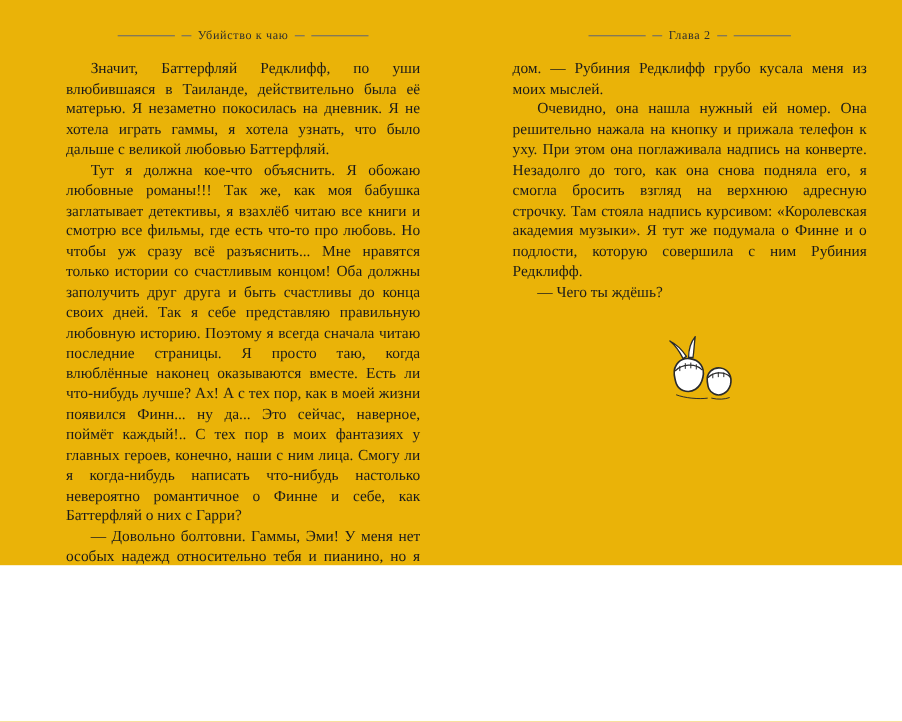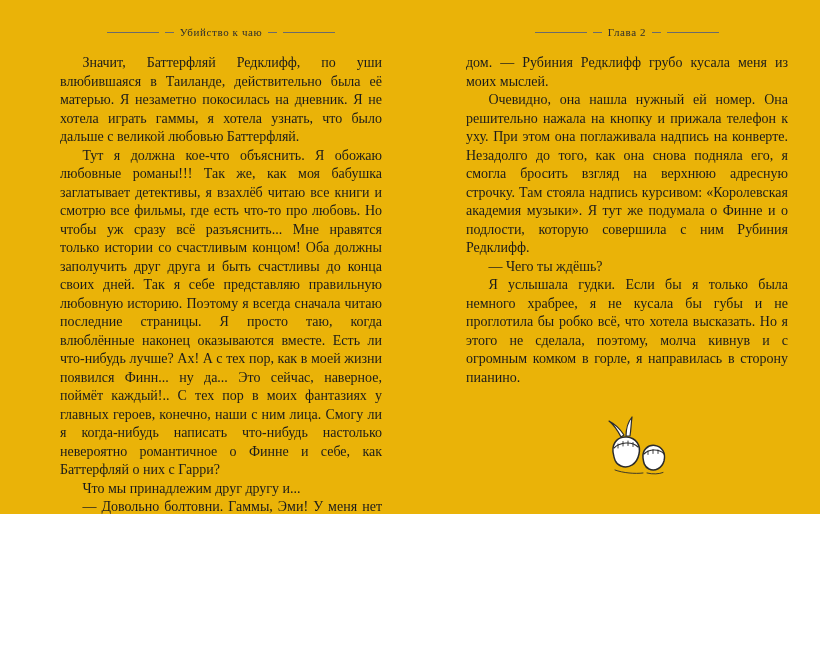--- a/index.html
+++ b/index.html
@@ -82,39 +82,37 @@
     <div class="running-head">
       <span class="rule long"></span>
       <span class="rule short"></span>
       <span>Убийство к чаю</span>
       <span class="rule short"></span>
       <span class="rule long"></span>
     </div>
     <div class="page-text">
       <p>Значит, Баттерфляй Редклифф, по уши влюбившаяся в Таиланде, действительно была её матерью. Я незаметно покосилась на дневник. Я не хотела играть гаммы, я хотела узнать, что было дальше с великой любовью Баттерфляй.</p>
       <p>Тут я должна кое-что объяснить. Я обожаю любовные романы!!! Так же, как моя бабушка заглатывает детективы, я взахлёб читаю все книги и смотрю все фильмы, где есть что-то про любовь. Но чтобы уж сразу всё разъяснить... Мне нравятся только истории со счастливым концом! Оба должны заполучить друг друга и быть счастливы до конца своих дней. Так я себе представляю правильную любовную историю. Поэтому я всегда сначала читаю последние страницы. Я просто таю, когда влюблённые наконец оказываются вместе. Есть ли что-нибудь лучше? Ах! А с тех пор, как в моей жизни появился Финн... ну да... Это сейчас, наверное, поймёт каждый!.. С тех пор в моих фантазиях у главных героев, конечно, наши с ним лица. Смогу ли я когда-нибудь написать что-нибудь настолько невероятно романтичное о Финне и себе, как Баттерфляй о них с Гарри?</p>
-      <p>Что мы принадлежим друг другу и...</p>
       <p>— Довольно болтовни. Гаммы, Эми! У меня нет особых надежд относительно тебя и пианино, но я обещала твоей бабушке достать из тебя то, чего можно добиться прилежанием и тру-</p>
     </div>
     <div class="page-number">28</div>
   </div>
 
   <div class="page right">
     <div class="running-head">
       <span class="rule long"></span>
       <span class="rule short"></span>
       <span>Глава 2</span>
       <span class="rule short"></span>
       <span class="rule long"></span>
     </div>
     <div class="page-text">
       <p class="no-indent">дом. — Рубиния Редклифф грубо кусала меня из моих мыслей.</p>
       <p>Очевидно, она нашла нужный ей номер. Она решительно нажала на кнопку и прижала телефон к уху. При этом она поглаживала надпись на конверте. Незадолго до того, как она снова подняла его, я смогла бросить взгляд на верхнюю адресную строчку. Там стояла надпись курсивом: «Королевская академия музыки». Я тут же подумала о Финне и о подлости, которую совершила с ним Рубиния Редклифф.</p>
       <p>— Чего ты ждёшь?</p>
-      <p>Я услышала гудки. Если бы я только была немного храбрее, я не кусала бы губы и не проглотила бы робко всё, что хотела высказать. Но я этого не сделала, поэтому, молча кивнув и с огромным комком в горле, я направилась в сторону пианино.</p>
     </div>
     <div class="illustration">
       <svg width="100" height="66" viewBox="0 0 100 66">
         <g fill="#ffffff" stroke="#2b2b2b" stroke-width="1.5" stroke-linejoin="round" stroke-linecap="round">
 
           <path d="M34 26 C 30 18, 27 14, 22 10 C 28 13, 33 18, 37 24 Z" stroke-width="1.2"></path>
           <path d="M39 25 C 39 16, 41 11, 45 6 C 44 13, 44 19, 43 25 Z" stroke-width="1.2"></path>
 
           <path d="M26 41 C 25 31, 32 25, 40 26 C 49 27, 54 34, 52 43 C 50 53, 42 58, 34 55 C 28 53, 27 47, 26 41 Z"></path>
 

